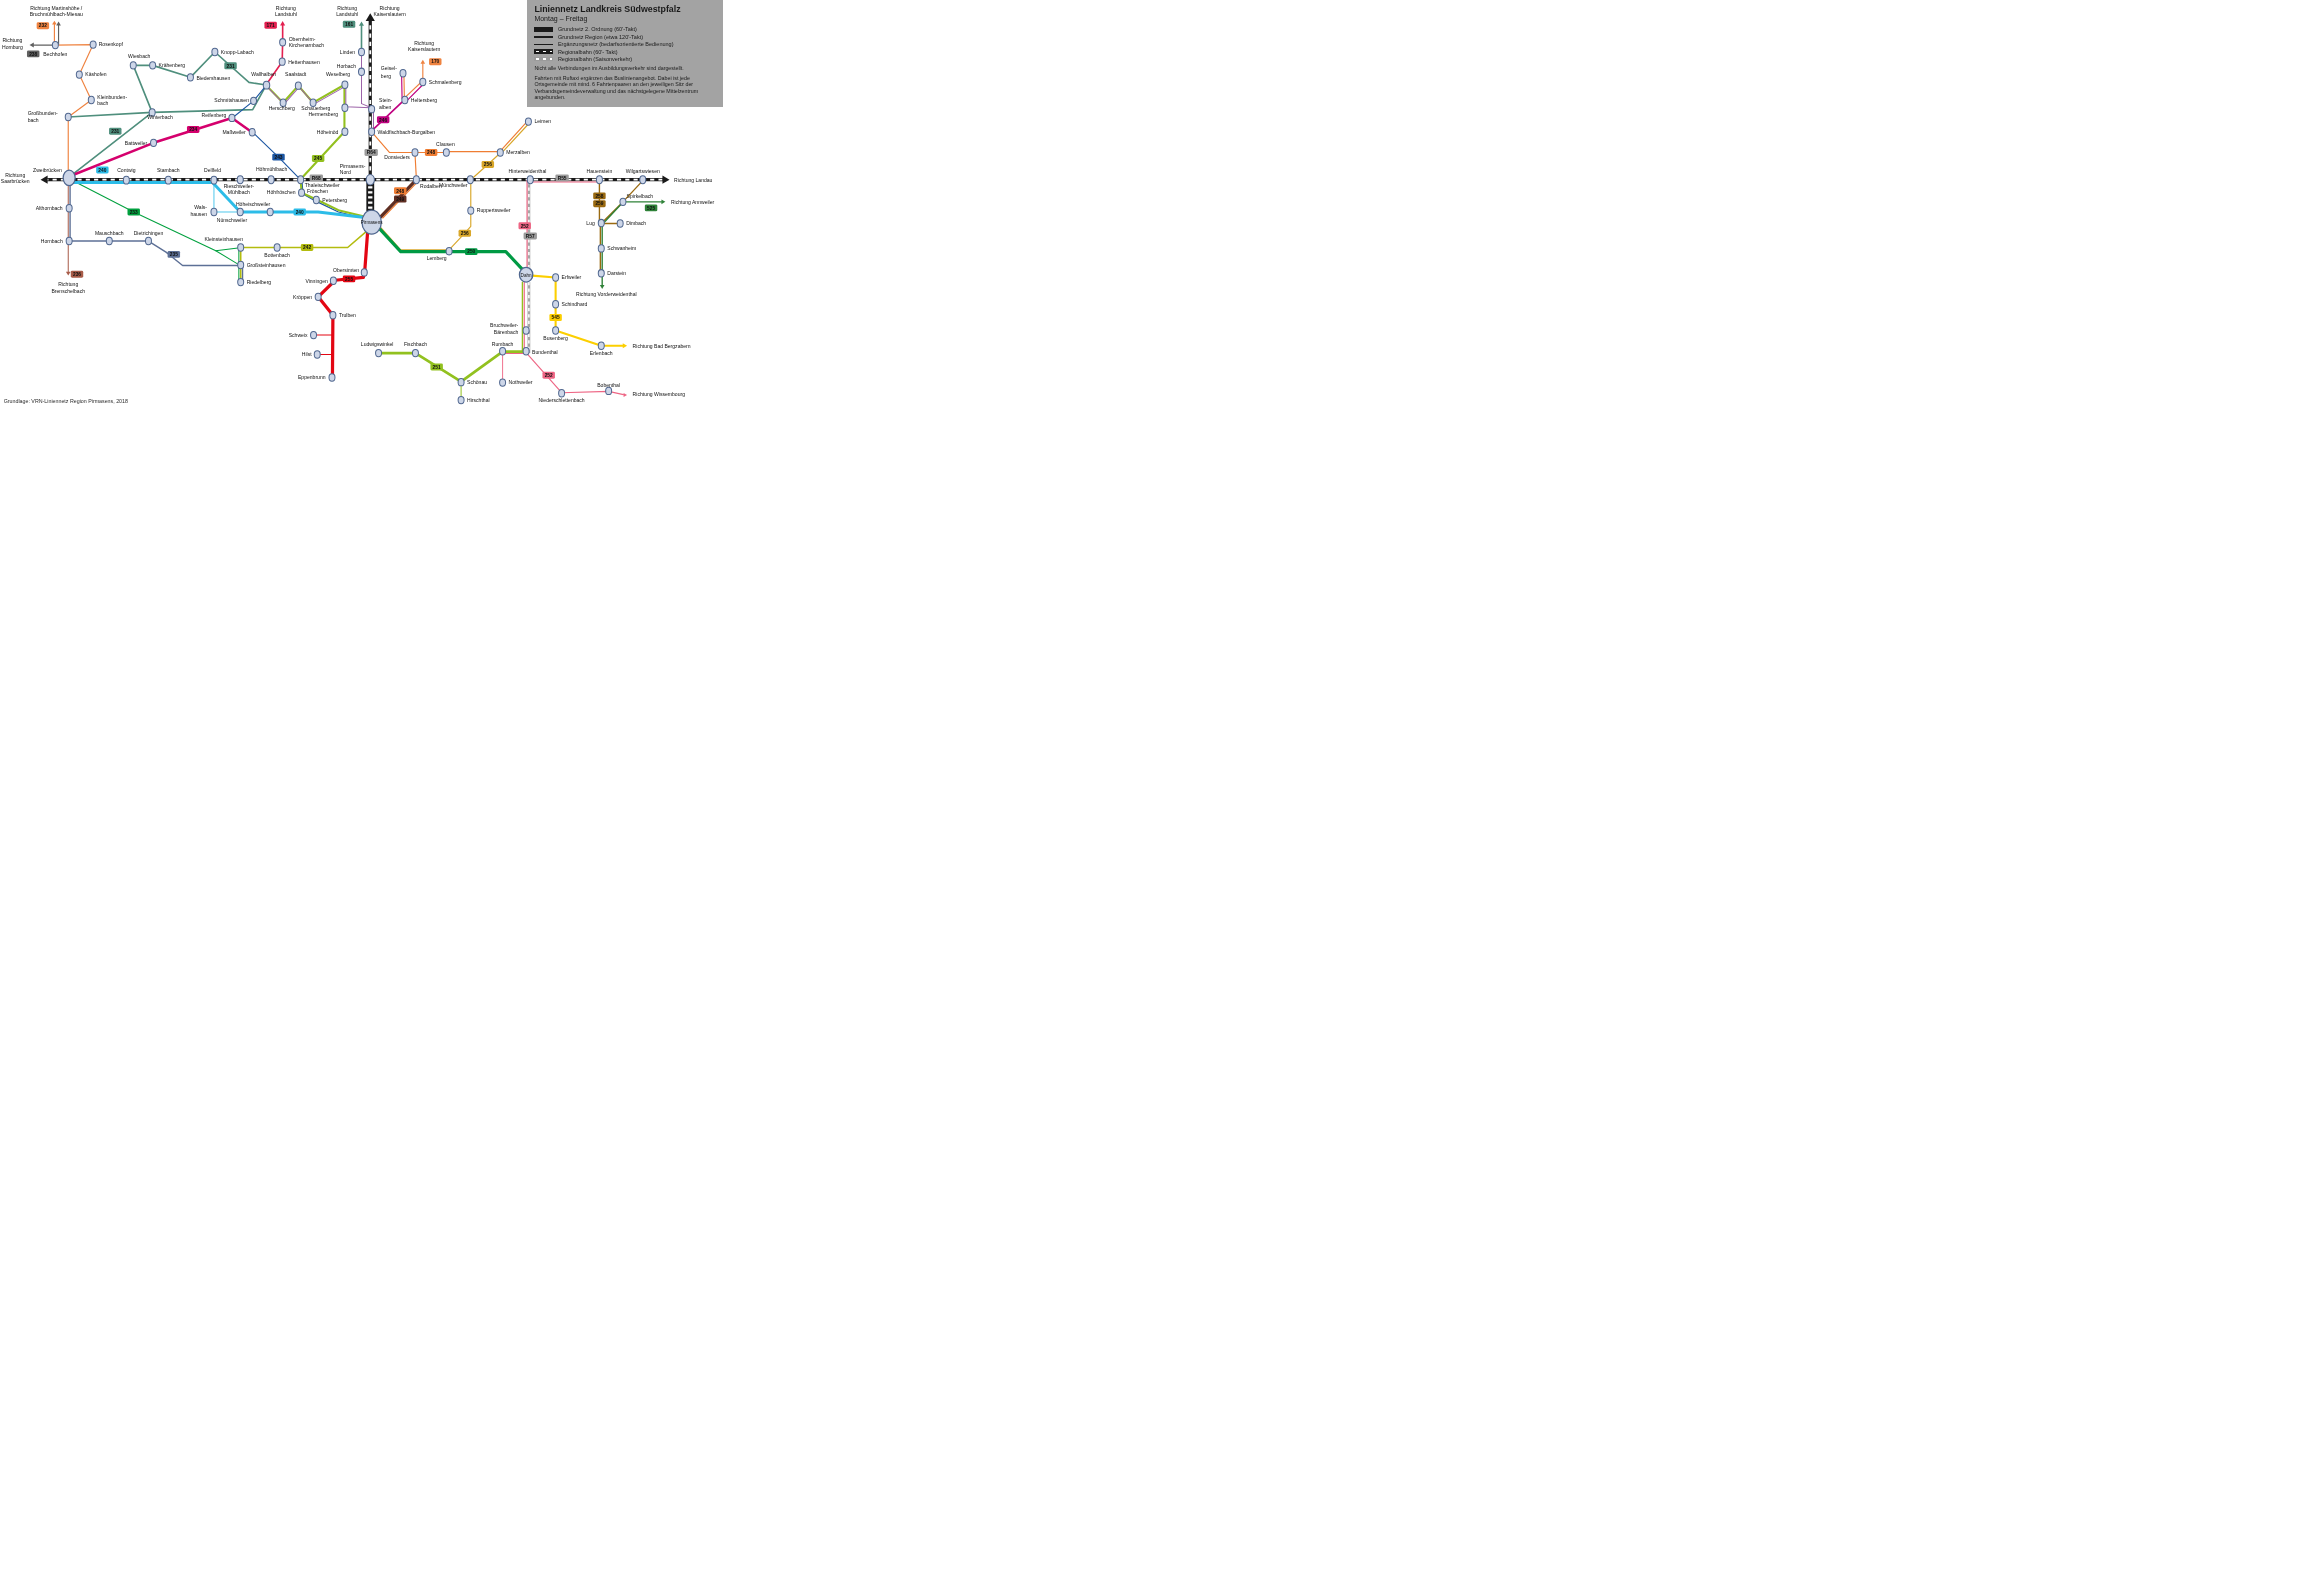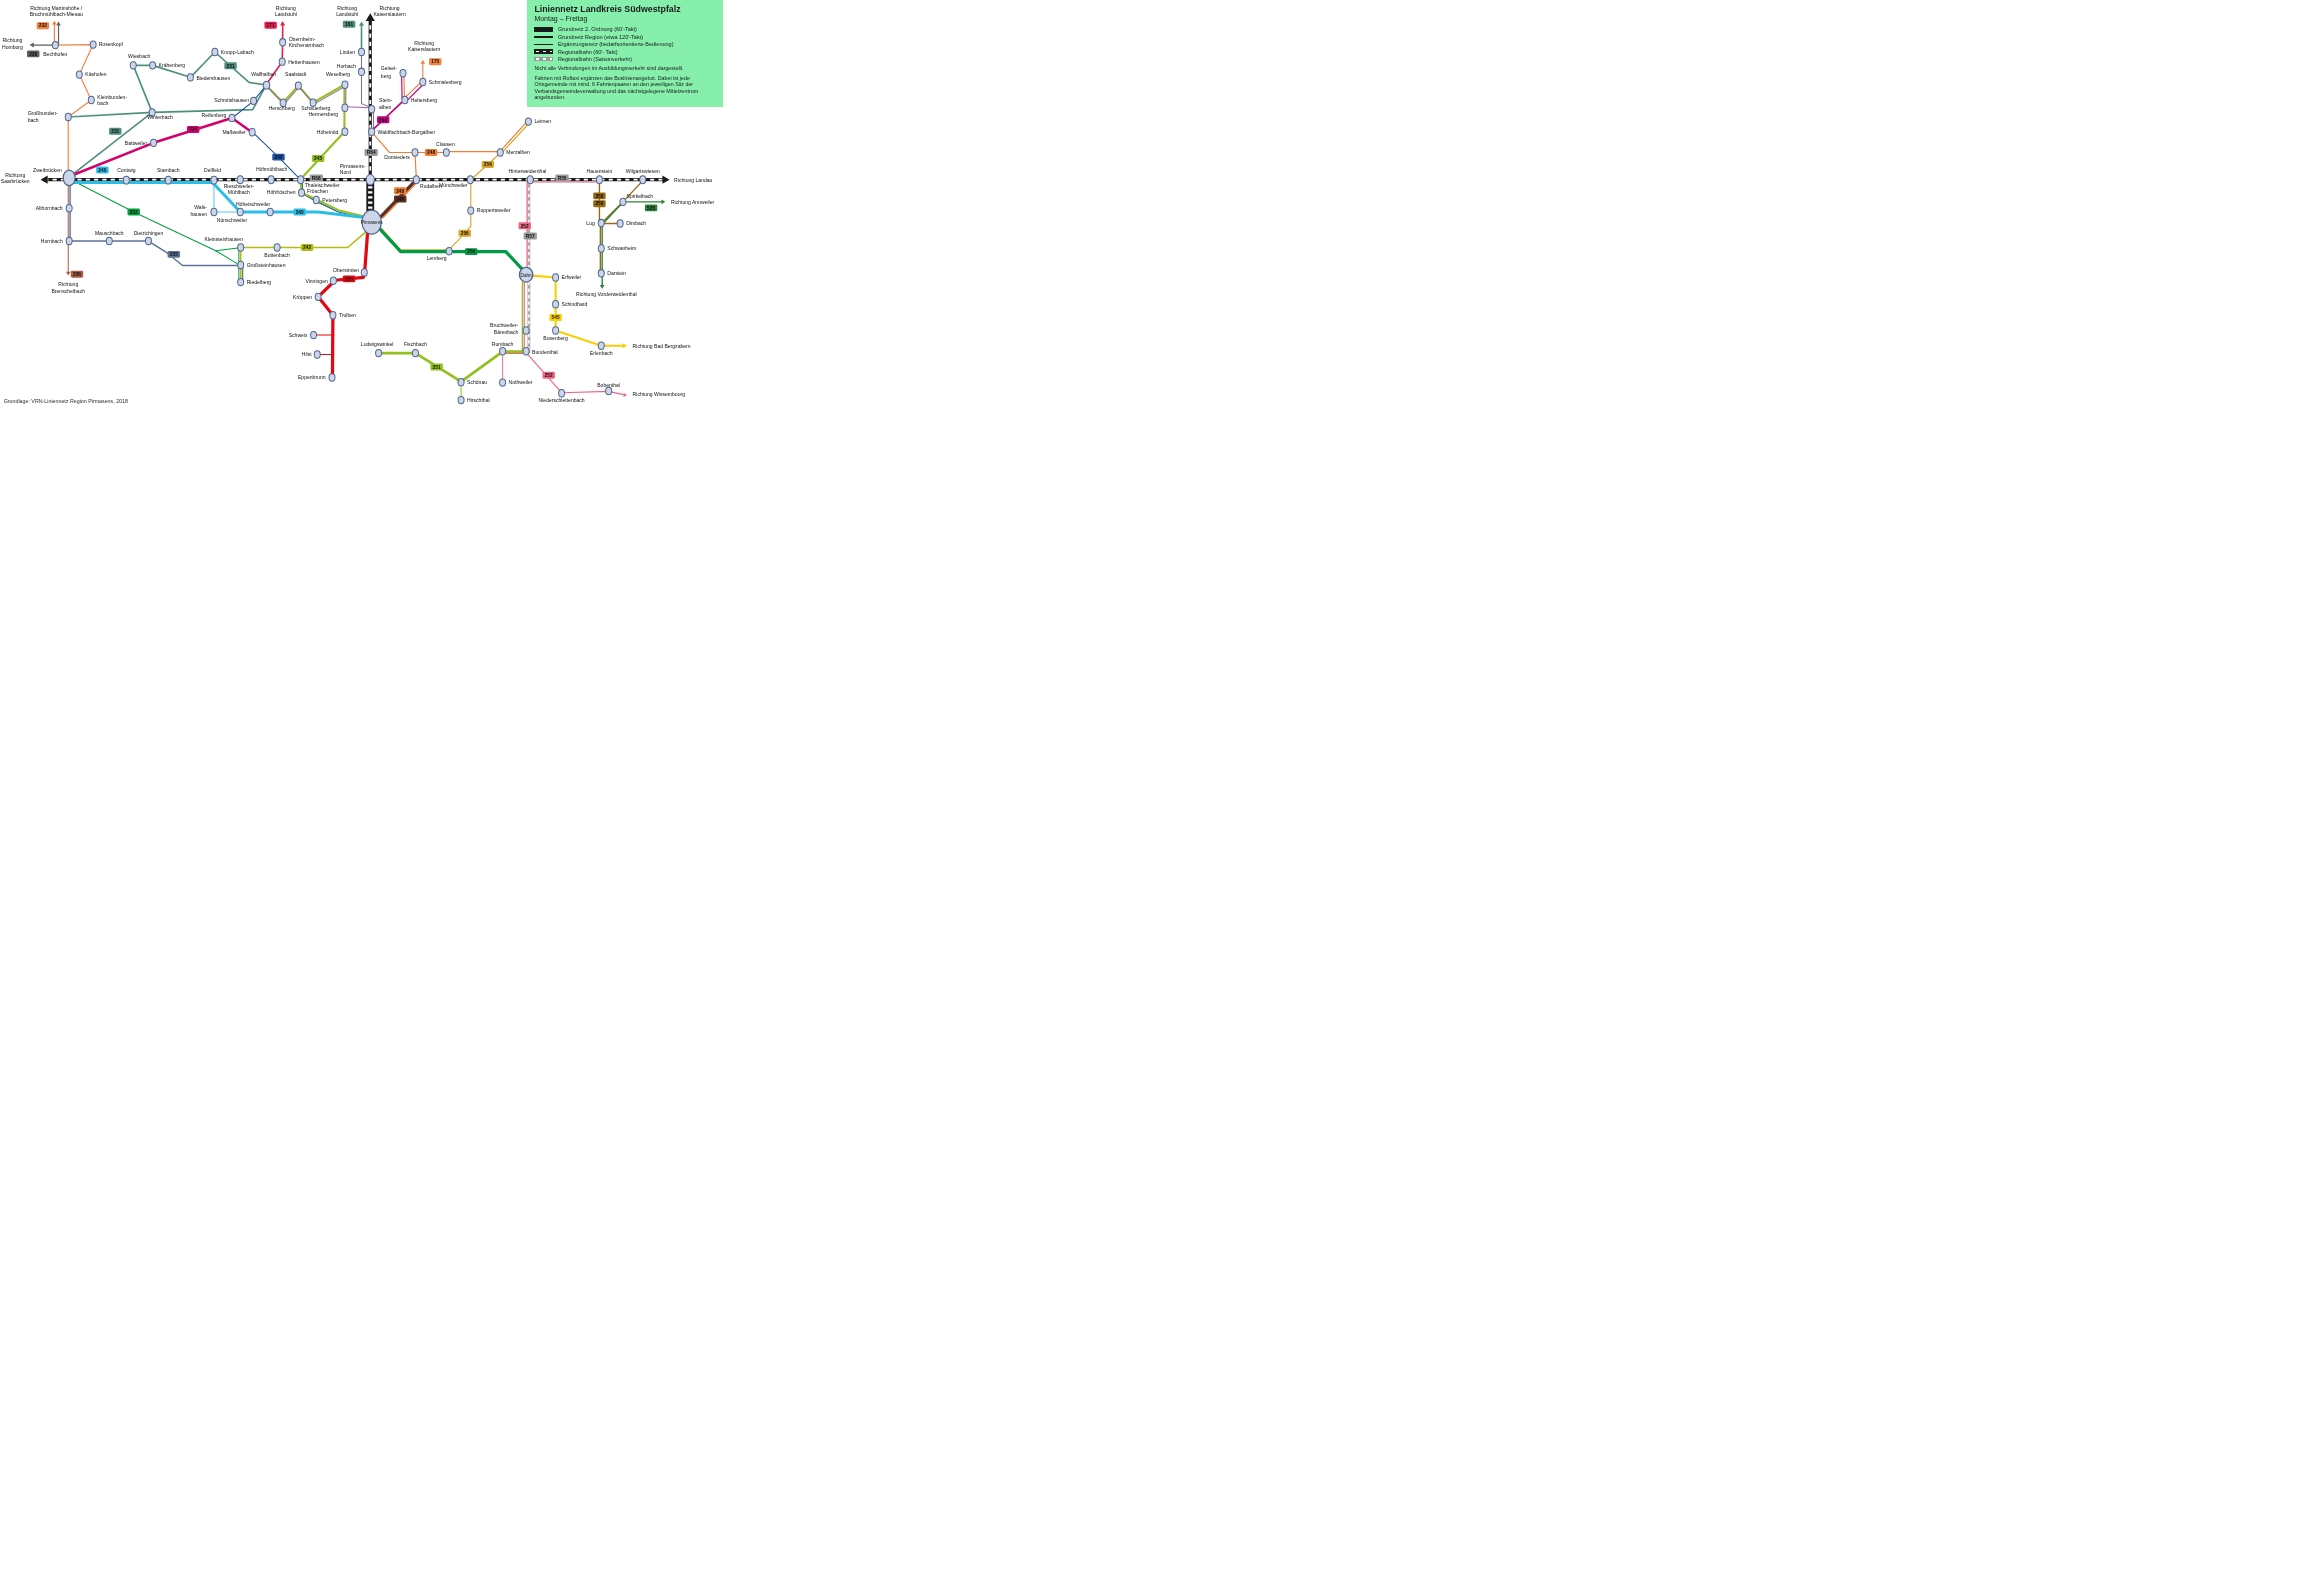--- a/index.html
+++ b/index.html
@@ -1,20 +1,20 @@
 <!DOCTYPE html>
 <html style="font-size:7.4px"><head>
 <meta charset="utf-8">
 <style>
   html,body{margin:0;padding:0;background:#fff;}
   .canvas{position:relative;width:723px;height:406px;background:#fff;overflow:hidden;
           font-family:"Liberation Sans","DejaVu Sans",sans-serif;}
   svg text{font-family:"Liberation Sans","DejaVu Sans",sans-serif;fill:#111;}
   .legend{position:absolute;top:0;right:0;width:196px;height:107px;box-sizing:border-box;
-          padding:4.6px 7.4px 3.7px 7.4px;background:#86efac;color:#1a1a1a;}
+          padding:4.6px 7.4px 3.7px 7.4px;background:#a3a3a3;color:#1a1a1a;}
   .legend-title{font-size:8.8px;font-weight:bold;line-height:1.1;}
   .legend-subtitle{font-size:7px;margin-top:0.9px;}
   .legend-items{margin-top:4.2px;}
   .legend-item{display:flex;align-items:center;margin:1.4px 0;}
   .legend-sample{width:18.5px;margin-right:5px;flex:none;position:relative;}
   .s-thick{height:4.6px;background:#1a1a1a;}
   .s-medium{height:2.3px;background:#1a1a1a;}
   .s-thin{height:1px;background:#1a1a1a;}
   .s-rail{height:4.2px;background:#1a1a1a;}
   .s-rail::after{content:'';position:absolute;left:1.4px;right:1.4px;top:1.4px;height:1.5px;

